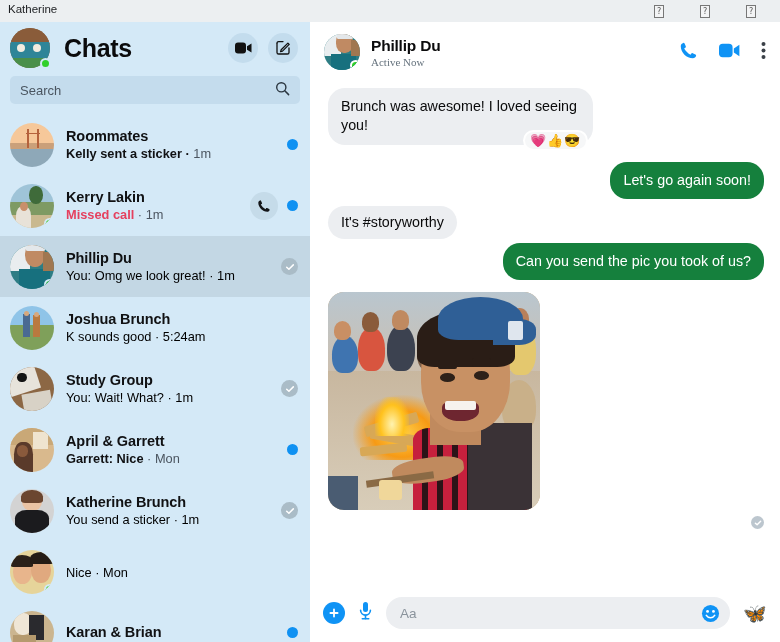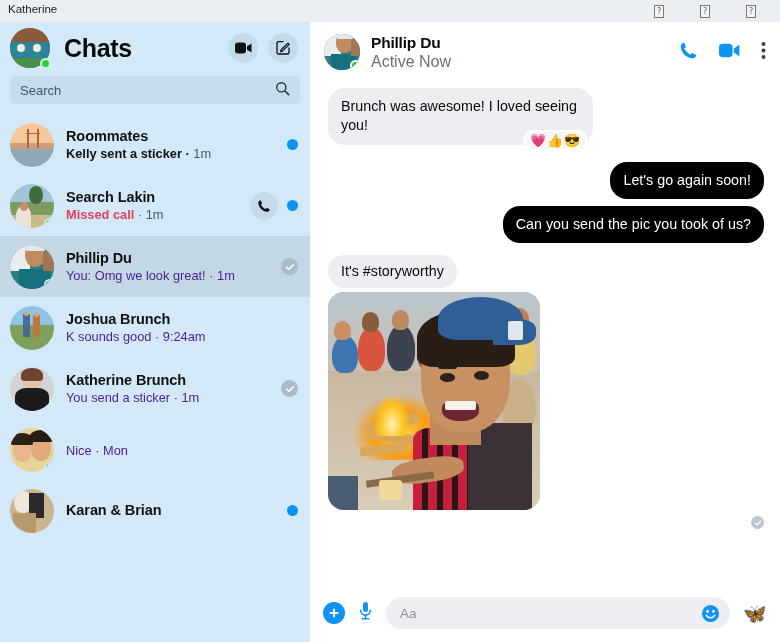--- a/index.html
+++ b/index.html
@@ -73,21 +73,21 @@
     position:relative;
   }
   .chat-row.selected{ background:#c3d7e4; }
   .row-text{ margin-left:12px; min-width:0; flex:1; }
   .row-name{
     font-size:14.5px; font-weight:bold; color:#101113;
     white-space:nowrap; overflow:hidden; text-overflow:ellipsis;
     letter-spacing:-0.1px;
   }
   .row-snip{
-    font-size:12.8px; color:#4c1d95; margin-top:2px;
+    font-size:12.8px; color:#000000; margin-top:2px;
     white-space:nowrap; overflow:hidden; text-overflow:ellipsis;
   }
   .row-snip.bold{ color:#101113; font-weight:bold; }
   .row-snip.missed{ color:#e5405e; font-weight:bold; }
   .row-right{ display:flex; align-items:center; gap:9px; margin-left:8px; }
   .callbtn{
     width:28px; height:28px; border-radius:50%; background:#c5dbe9;
     display:flex; align-items:center; justify-content:center;
   }
   .unread{ width:11px; height:11px; border-radius:50%; background:#0f91f2; flex:none; }
@@ -100,32 +100,32 @@
   .conv{
     position:absolute; left:310px; top:22px; width:470px; height:620px;
     background:#ffffff; overflow:hidden;
   }
   .conv-head{
     height:60px; display:flex; align-items:center; padding:0 14px 0 14px;
     position:relative; z-index:5;
   }
   .ch-text{ margin-left:11px; }
   .ch-name{ font-size:15.5px; font-weight:bold; color:#0b0b0c; letter-spacing:-0.2px; }
-  .ch-status{ font-size:16px; color:#65727d; margin-top:1px; }
+  .ch-status{ font-size:11px; color:#65727d; margin-top:1px;font-family:Liberation Serif, serif; }
   .ch-actions{ margin-left:auto; display:flex; align-items:center; gap:21px; }
 
   .thread{ position:relative; padding:6px 16px 0 18px; }
   .msg-row{ display:flex; margin-bottom:7px; }
   .msg-row.out{ justify-content:flex-end; }
   .bubble{
     max-width:265px; padding:9px 13px; border-radius:17px;
     font-size:14.3px; line-height:1.35;
   }
   .bubble.in{ background:#eceef1; color:#0a0a0b; }
-  .bubble.out{ background:#000000; color:#ffffff; }
+  .bubble.out{ background:#15803d; color:#ffffff; }
   .bubble.tag{ padding:7px 13px; }
 
   .reactions{
     position:absolute; background:#f6f7f8; border-radius:12px;
     padding:2px 5px; display:flex; gap:1px; font-size:13px; line-height:1;
     box-shadow:0 0 0 2px #fff;
   }
   .photo-wrap{ margin:1px 0 6px 0; }
   .photo{
     width:212px; height:218px; border-radius:16px; position:relative;
@@ -251,21 +251,21 @@
       </div>
 
       <div class="chat-row">
         <div class="avatar av-44" style="background:linear-gradient(#9fc4d8 0 40%,#7e9a63 40% 70%,#c9b98f 70% 100%);overflow:hidden;">
           <div style="position:absolute;left:44%;top:6%;width:30%;height:40%;border-radius:50%;background:#3f6b3a;"></div>
           <div style="position:absolute;left:14%;top:50%;width:34%;height:50%;border-radius:44% 44% 0 0;background:#e8e2d8;"></div>
           <div style="position:absolute;left:22%;top:42%;width:18%;height:20%;border-radius:50%;background:#c98f6a;"></div>
           <div class="dot-online"></div>
         </div>
         <div class="row-text">
-          <div class="row-name">Search Lakin</div>
+          <div class="row-name">Kerry Lakin</div>
           <div class="row-snip missed">
             <span>Missed call</span>
             <span style="color:#4b5560;font-weight:normal;">·</span>
             <span style="color:#4b5560;font-weight:normal;">1m</span>
           </div>
         </div>
         <div class="row-right">
           <div class="callbtn">
             <svg width="14" height="14" viewBox="0 0 14 14">
               <path d="M3.1 1.4 C2.2 1.6 1.3 2.6 1.3 3.8 c0 4.6 4.3 8.9 8.9 8.9 1.2 0 2.2-.9 2.4-1.8 .1-.5-.1-.8-.5-1 l-2-.9c-.4-.2-.8-.1-1 .3l-.6.9C6.9 9.4 4.6 7.1 3.8 5.5l.9-.6c.4-.2.5-.6.3-1l-.9-2c-.2-.4-.5-.6-1-.5Z" fill="#121417"></path>
@@ -306,27 +306,68 @@
           <div style="position:absolute;left:30%;top:20%;width:16%;height:52%;background:#4a6a92;"></div>
           <div style="position:absolute;left:52%;top:22%;width:16%;height:50%;background:#b9793f;"></div>
           <div style="position:absolute;left:32%;top:12%;width:12%;height:12%;border-radius:50%;background:#d7a87e;"></div>
           <div style="position:absolute;left:54%;top:14%;width:12%;height:12%;border-radius:50%;background:#d7a87e;"></div>
         </div>
         <div class="row-text">
           <div class="row-name">Joshua Brunch</div>
           <div class="row-snip">
             <span>K sounds good</span>
             <span>·</span>
-            <span>9:24am</span>
+            <span>5:24am</span>
           </div>
         </div>
         <div class="row-right"></div>
       </div>
 
-
+      <div class="chat-row">
+        <div class="avatar av-44" style="background:#8c6744;overflow:hidden;">
+          <div style="position:absolute;left:-10%;top:-10%;width:70%;height:70%;background:#e7e3db;transform:rotate(-18deg);"></div>
+          <div style="position:absolute;left:16%;top:14%;width:22%;height:22%;border-radius:50%;background:#141414;"></div>
+          <div style="position:absolute;left:30%;top:58%;width:66%;height:48%;background:#d8d2c6;transform:rotate(-10deg);"></div>
+        </div>
+        <div class="row-text">
+          <div class="row-name">Study Group</div>
+          <div class="row-snip">
+            <span>You: Wait! What?</span>
+            <span>·</span>
+            <span>1m</span>
+          </div>
+        </div>
+        <div class="row-right">
+          <div class="seen">
+            <svg width="10" height="10" viewBox="0 0 10 10">
+                <path d="M1.7 5.2 L3.9 7.3 L8.3 2.9" fill="none" stroke="#fff" stroke-width="1.5" stroke-linecap="round" stroke-linejoin="round"></path>
+              </svg>
+          </div>
+        </div>
+      </div>
+
+      <div class="chat-row">
+        <div class="avatar av-44" style="background:#d9b98d;overflow:hidden;">
+          <div style="position:absolute;left:0;top:0;width:100%;height:40%;background:#c9a877;"></div>
+          <div style="position:absolute;left:8%;top:34%;width:44%;height:70%;border-radius:40% 40% 0 0;background:#5a3a2a;"></div>
+          <div style="position:absolute;left:16%;top:40%;width:26%;height:26%;border-radius:50%;background:#8a5a3c;"></div>
+          <div style="position:absolute;left:52%;top:10%;width:34%;height:40%;background:#efe4cf;"></div>
+        </div>
+        <div class="row-text">
+          <div class="row-name">April &amp; Garrett</div>
+          <div class="row-snip bold">
+            <span>Garrett: Nice</span>
+            <span style="color:#4b5560;font-weight:normal;">·</span>
+            <span style="color:#4b5560;font-weight:normal;">Mon</span>
+          </div>
+        </div>
+        <div class="row-right">
+          <div class="unread"></div>
+        </div>
+      </div>
 
       <div class="chat-row">
         <div class="avatar av-44" style="background:#d3d3d3;overflow:hidden;">
           <div style="position:absolute;left:28%;top:8%;width:44%;height:44%;border-radius:48%;background:#eac3a4;"></div>
           <div style="position:absolute;left:26%;top:4%;width:48%;height:30%;border-radius:50% 50% 20% 20%;background:#6b4630;"></div>
           <div style="position:absolute;left:12%;top:48%;width:76%;height:56%;border-radius:34% 34% 0 0;background:#1b1b1e;"></div>
         </div>
         <div class="row-text">
           <div class="row-name">Katherine Brunch</div>
           <div class="row-snip">
@@ -427,26 +468,26 @@
           <span>💗</span>
           <span>👍</span>
           <span>😎</span>
         </div>
       </div>
 
       <div class="msg-row out">
         <div class="bubble out">Let's go again soon!</div>
       </div>
 
+      <div class="msg-row" style="margin-bottom:4px;">
+        <div class="bubble in tag">It's #storyworthy</div>
+      </div>
+
       <div class="msg-row out" style="margin-bottom:12px;">
         <div class="bubble out">Can you send the pic you took of us?</div>
-      </div>
-
-      <div class="msg-row" style="margin-bottom:4px;">
-        <div class="bubble in tag">It's #storyworthy</div>
       </div>
 
       <div class="msg-row photo-wrap">
         <div class="photo">
           <div class="pc sky"></div>
           <div class="pc sand"></div>
 
           <div class="pc ppl" style="left:2%;top:20%;width:12%;height:17%;background:#3f74b0;"></div>
           <div class="pc ppl" style="left:3%;top:13%;width:8%;height:9%;background:#c98f64;"></div>
           <div class="pc ppl" style="left:14%;top:16%;width:13%;height:20%;background:#d8553f;"></div>

